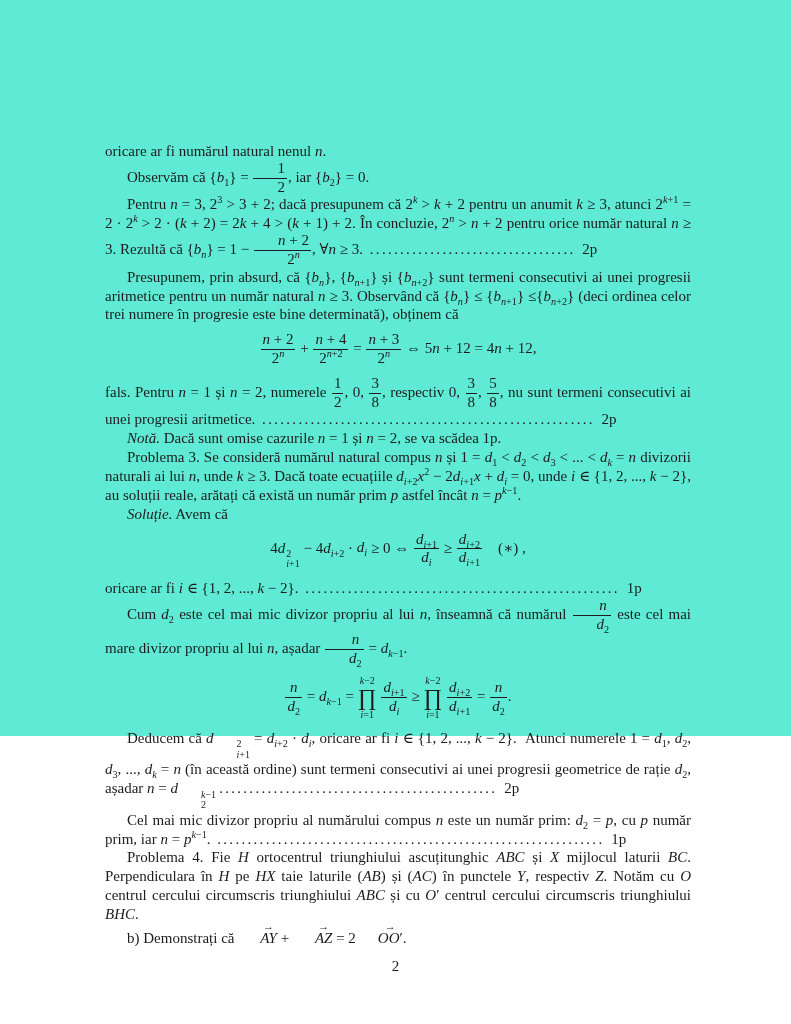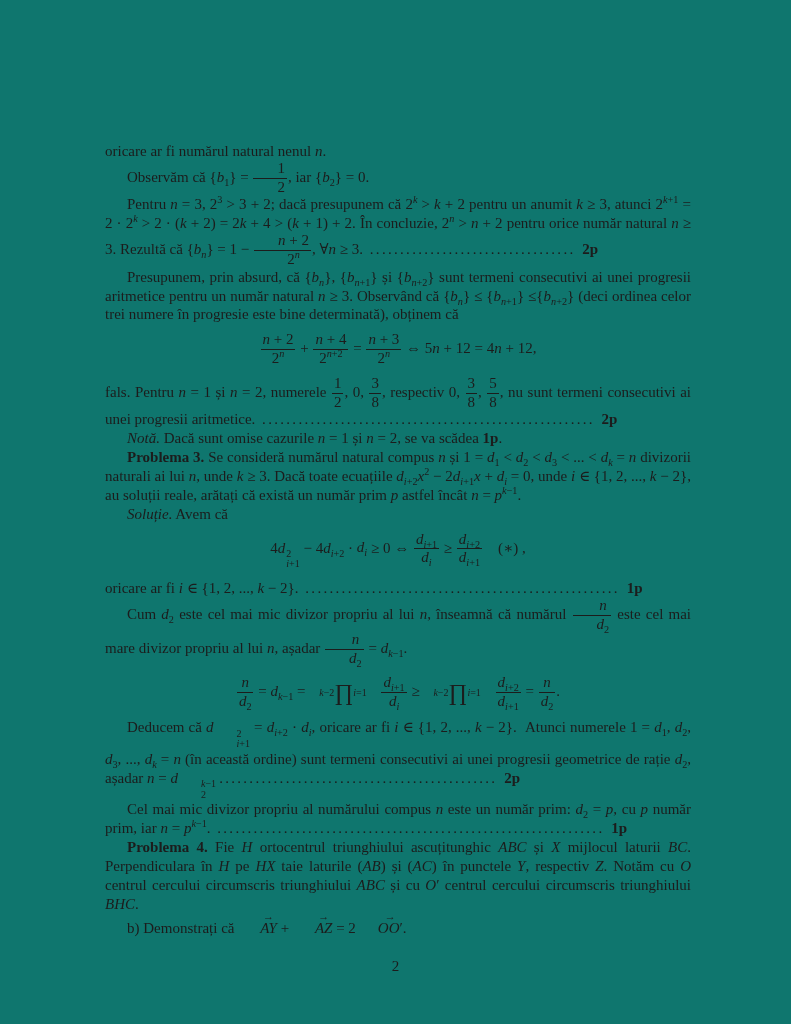--- a/index.html
+++ b/index.html
@@ -1,32 +1,32 @@
 <!DOCTYPE html>
 <html><head>
 <meta charset="utf-8">
 <style>
   * { margin:0; padding:0; box-sizing:border-box; }
   html,body { width:791px; height:1024px; overflow:hidden; }
   body { background:#ffffff; font-family:"Liberation Serif","DejaVu Serif",serif; color:#1c1c1c; }
-  .page { position:relative; width:791px; height:1024px; background:#0f766e; }
+  .page { position:relative; width:791px; height:736px; background:#5eead4; }
   .textblock { position:absolute; left:105px; top:142px; width:586px; font-size:15px; line-height:1.26; text-align:justify; }
   .para { margin:0; }
   .indent { text-indent:22px; }
   .gap { }
   .gap-sm { margin-top:5px; }
   .display { text-align:center; margin:8px 0 9px; text-indent:0; }
   i { font-style:italic; }
-  b { font-weight:bold; }
+  b { font-weight:normal; }
   sub, sup { font-size:68%; line-height:0; }
   .fr { display:inline-block; vertical-align:middle; text-align:center; line-height:1.05; padding:0 1px; }
   .fr .n { display:block; padding:0 2px 1px; }
   .fr .d { display:block; border-top:1px solid #1c1c1c; padding:1px 2px 0; }
   .ss { display:inline-flex; flex-direction:column; align-items:flex-start; vertical-align:-0.45em; line-height:1.05; font-size:10px; padding-left:1px; }
-  .op { display:inline-flex; align-items:center; vertical-align:middle; line-height:1; margin:0 10px; }
+  .op { display:inline-flex; flex-direction:column; align-items:center; vertical-align:middle; line-height:1; margin:0 0; }
   .op .lim { font-size:10px; line-height:1.1; }
   .op .sym { font-size:23px; line-height:1.0; }
   .vec { display:inline-block; position:relative; }
   .vec::after { content:"\2192"; position:absolute; left:50%; top:-0.78em; transform:translateX(-50%); font-size:11px; font-style:normal; }
   .dots { letter-spacing:2.3px; margin:0 3px; }
   .pageno { position:absolute; top:958px; left:0; width:100%; text-align:center; font-size:15px; }
 </style>
 </head>
 <body>
 

